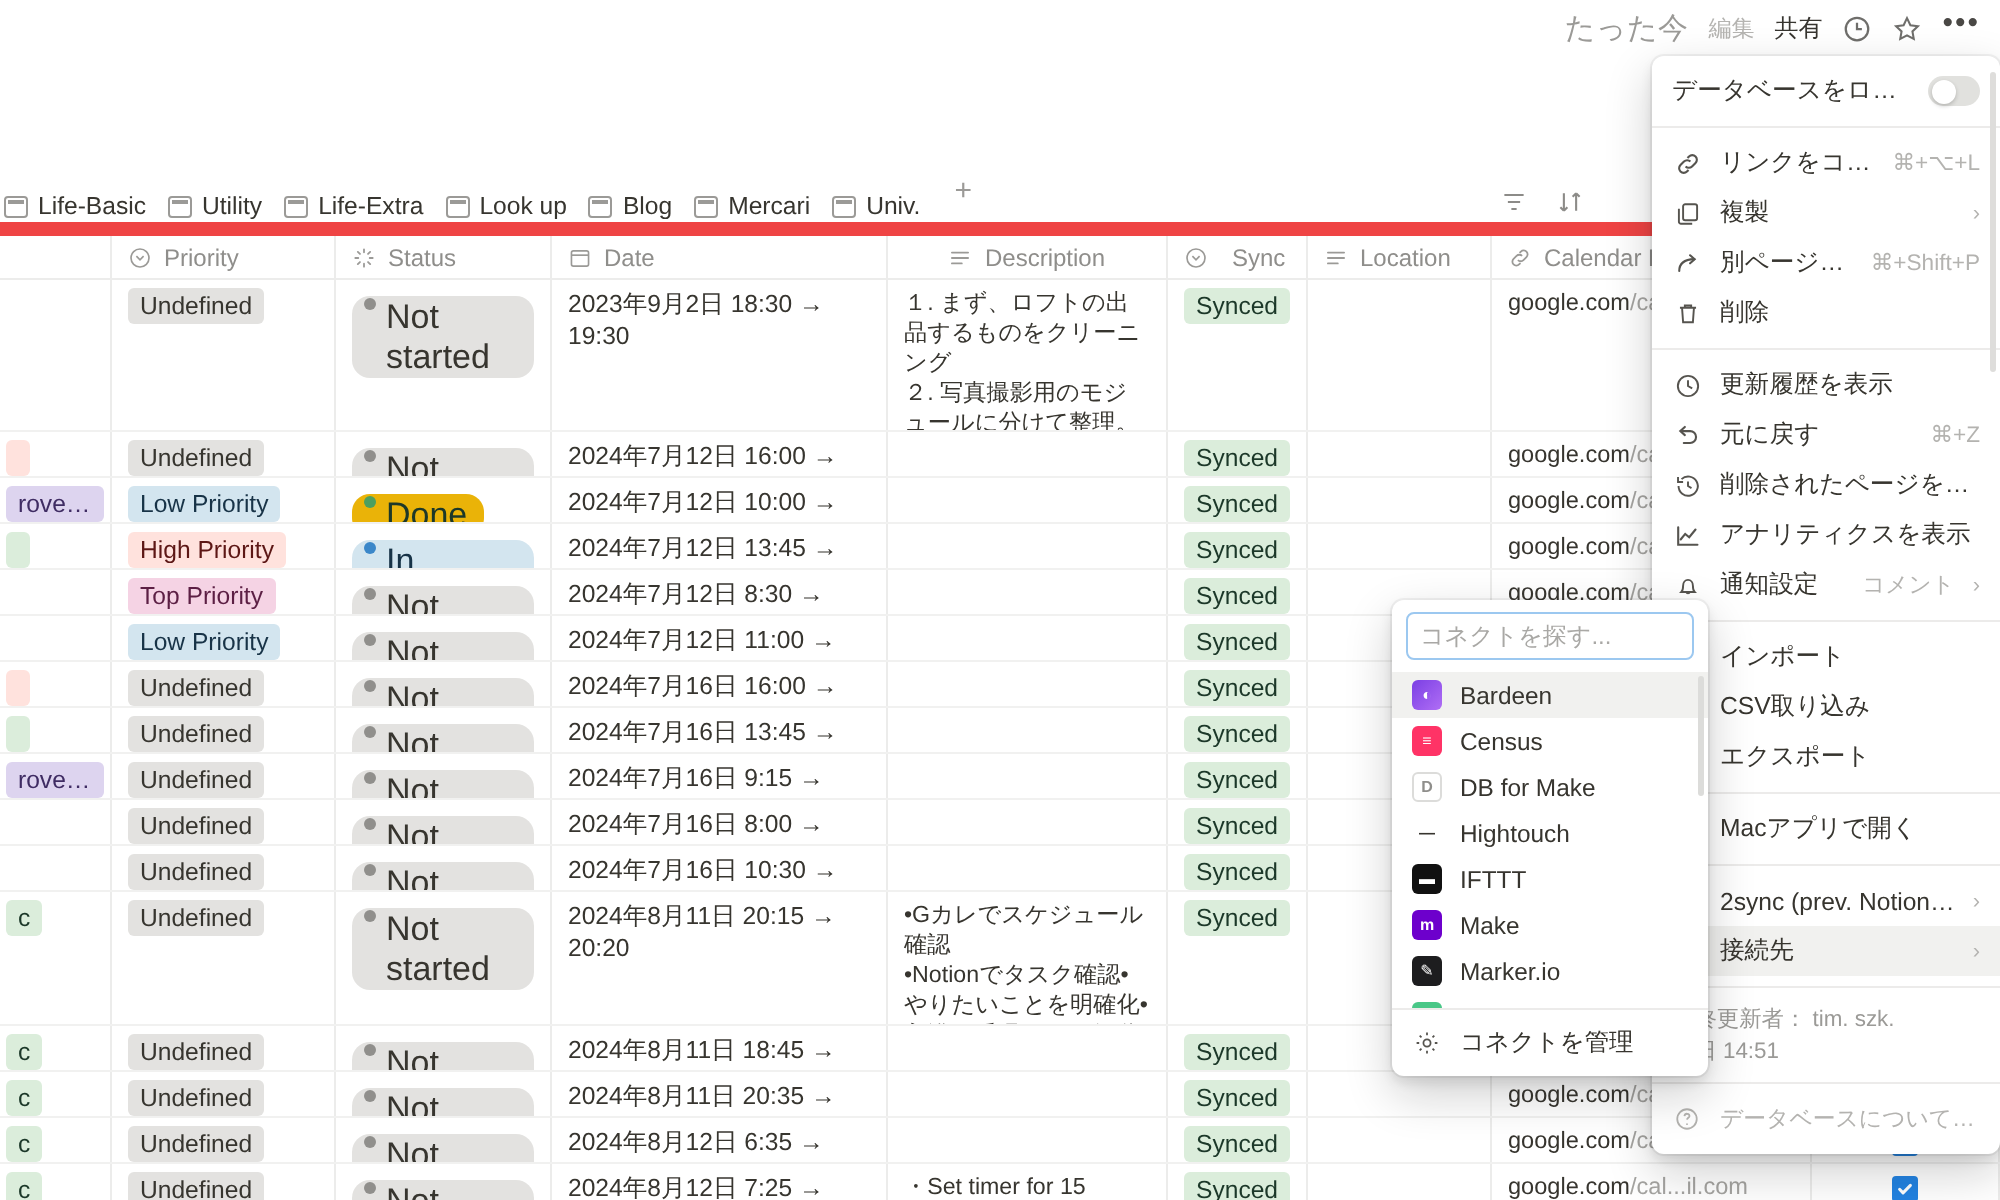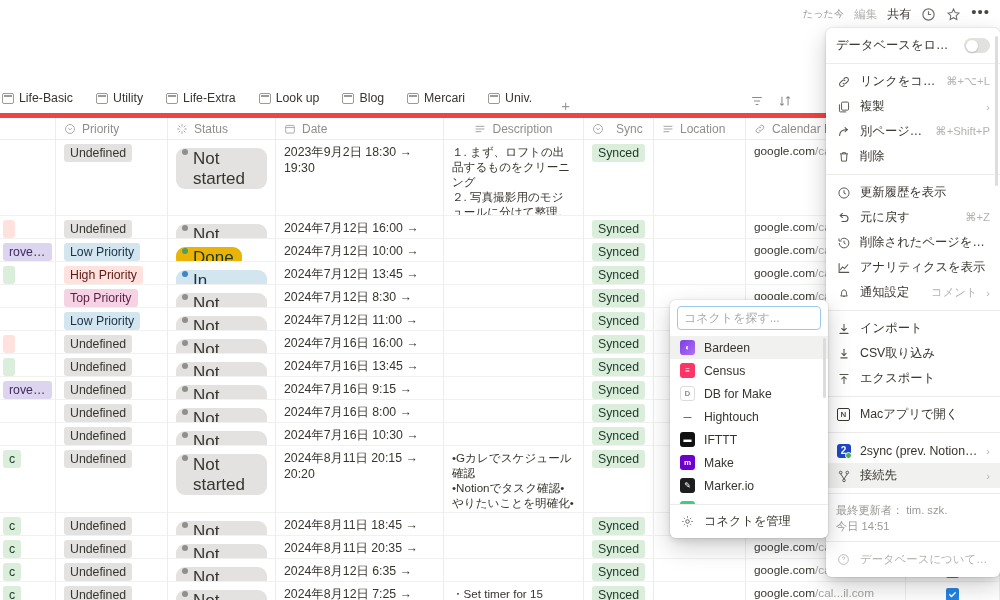--- a/index.html
+++ b/index.html
@@ -13,31 +13,31 @@
   }
   #app { position: relative; width: 1000px; height: 600px; background:#fff; }
 
   
   .topbar {
     position: absolute; top: 0; left: 0; width: 1000px; height: 28px;
     display: flex; align-items: center; justify-content: flex-end;
     padding-right: 10px; gap: 10px;
     background: #fff;
   }
-  .tb-text { font-size: 10px; color: #9b9a97; letter-spacing: .2px; }
+  .tb-text { font-size: 15px; color: #9b9a97; letter-spacing: .2px; }
   .tb-edit { font-size: 11.5px; color: #b5b4b1; }
   .tb-share { font-size: 12px; color: #373530; font-weight: 500; }
   .tb-ico { color: #6f6e6b; display:flex; align-items:center; justify-content:center; }
   .tb-dots { font-size: 15px; color:#4a4845; letter-spacing:1px; line-height:8px; padding-bottom:4px;}
 
   
   .tabsrow {
     position: absolute; top: 88px; left: 0; width: 1000px; height: 30px;
-    display: flex; align-items: flex-end; gap: 12px;
-    border-bottom: 5px solid #ef4444;
+    display: flex; align-items: flex-start; gap: 0px;
+    border-bottom: 7px solid #ef4444;
     padding-left: 0px;
   }
   .tab {
     display:flex; align-items:center; gap:5px;
     font-size: 12.3px; color: #37352f;
     padding: 0 9px 0 2px; height: 30px; white-space: nowrap;
   }
   .tab:first-child { padding-left: 2px; }
   .tabicon {
     width: 12px; height: 11px; border: 1.3px solid #9b9a97; border-radius: 2px;
@@ -139,21 +139,21 @@
     box-shadow:0 1px 2px rgba(0,0,0,.2); }
   .notionmark{ width:13px;height:13px;border:1.2px solid #37352f;border-radius:2px;display:flex;
     align-items:center;justify-content:center;font-size:8px;font-weight:700;}
   .appicon2 { width:14px;height:14px;border-radius:3px;background:#1f47c7;color:#fff;font-size:10px;
     font-weight:700;display:flex;align-items:center;justify-content:center;position:relative;}
   .appicon2:after{content:'';position:absolute;right:-1px;bottom:-1px;width:5px;height:5px;border-radius:50%;
     background:#4caf50;border:1px solid #fff;}
 
   
   .submenu {
-    position:absolute; top: 300px; left: 670px; width: 158px;
+    position:absolute; top: 300px; left: 696px; width: 158px;
     background:#fff; border-radius: 6px;
     box-shadow: 0 0 0 1px rgba(15,15,15,.05), 0 3px 6px rgba(15,15,15,.1), 0 9px 24px rgba(15,15,15,.2);
     z-index: 45; overflow:hidden; padding-top: 6px;
   }
   .searchwrap { padding: 0 7px 6px; }
   .searchbox {
     width: 100%; height: 24px; border-radius:4px; border:1.6px solid #9cc8f0;
     background:#fff; font-size:12px; color:#37352f; padding: 0 6px;
     outline:none; font-family:inherit;
   }

